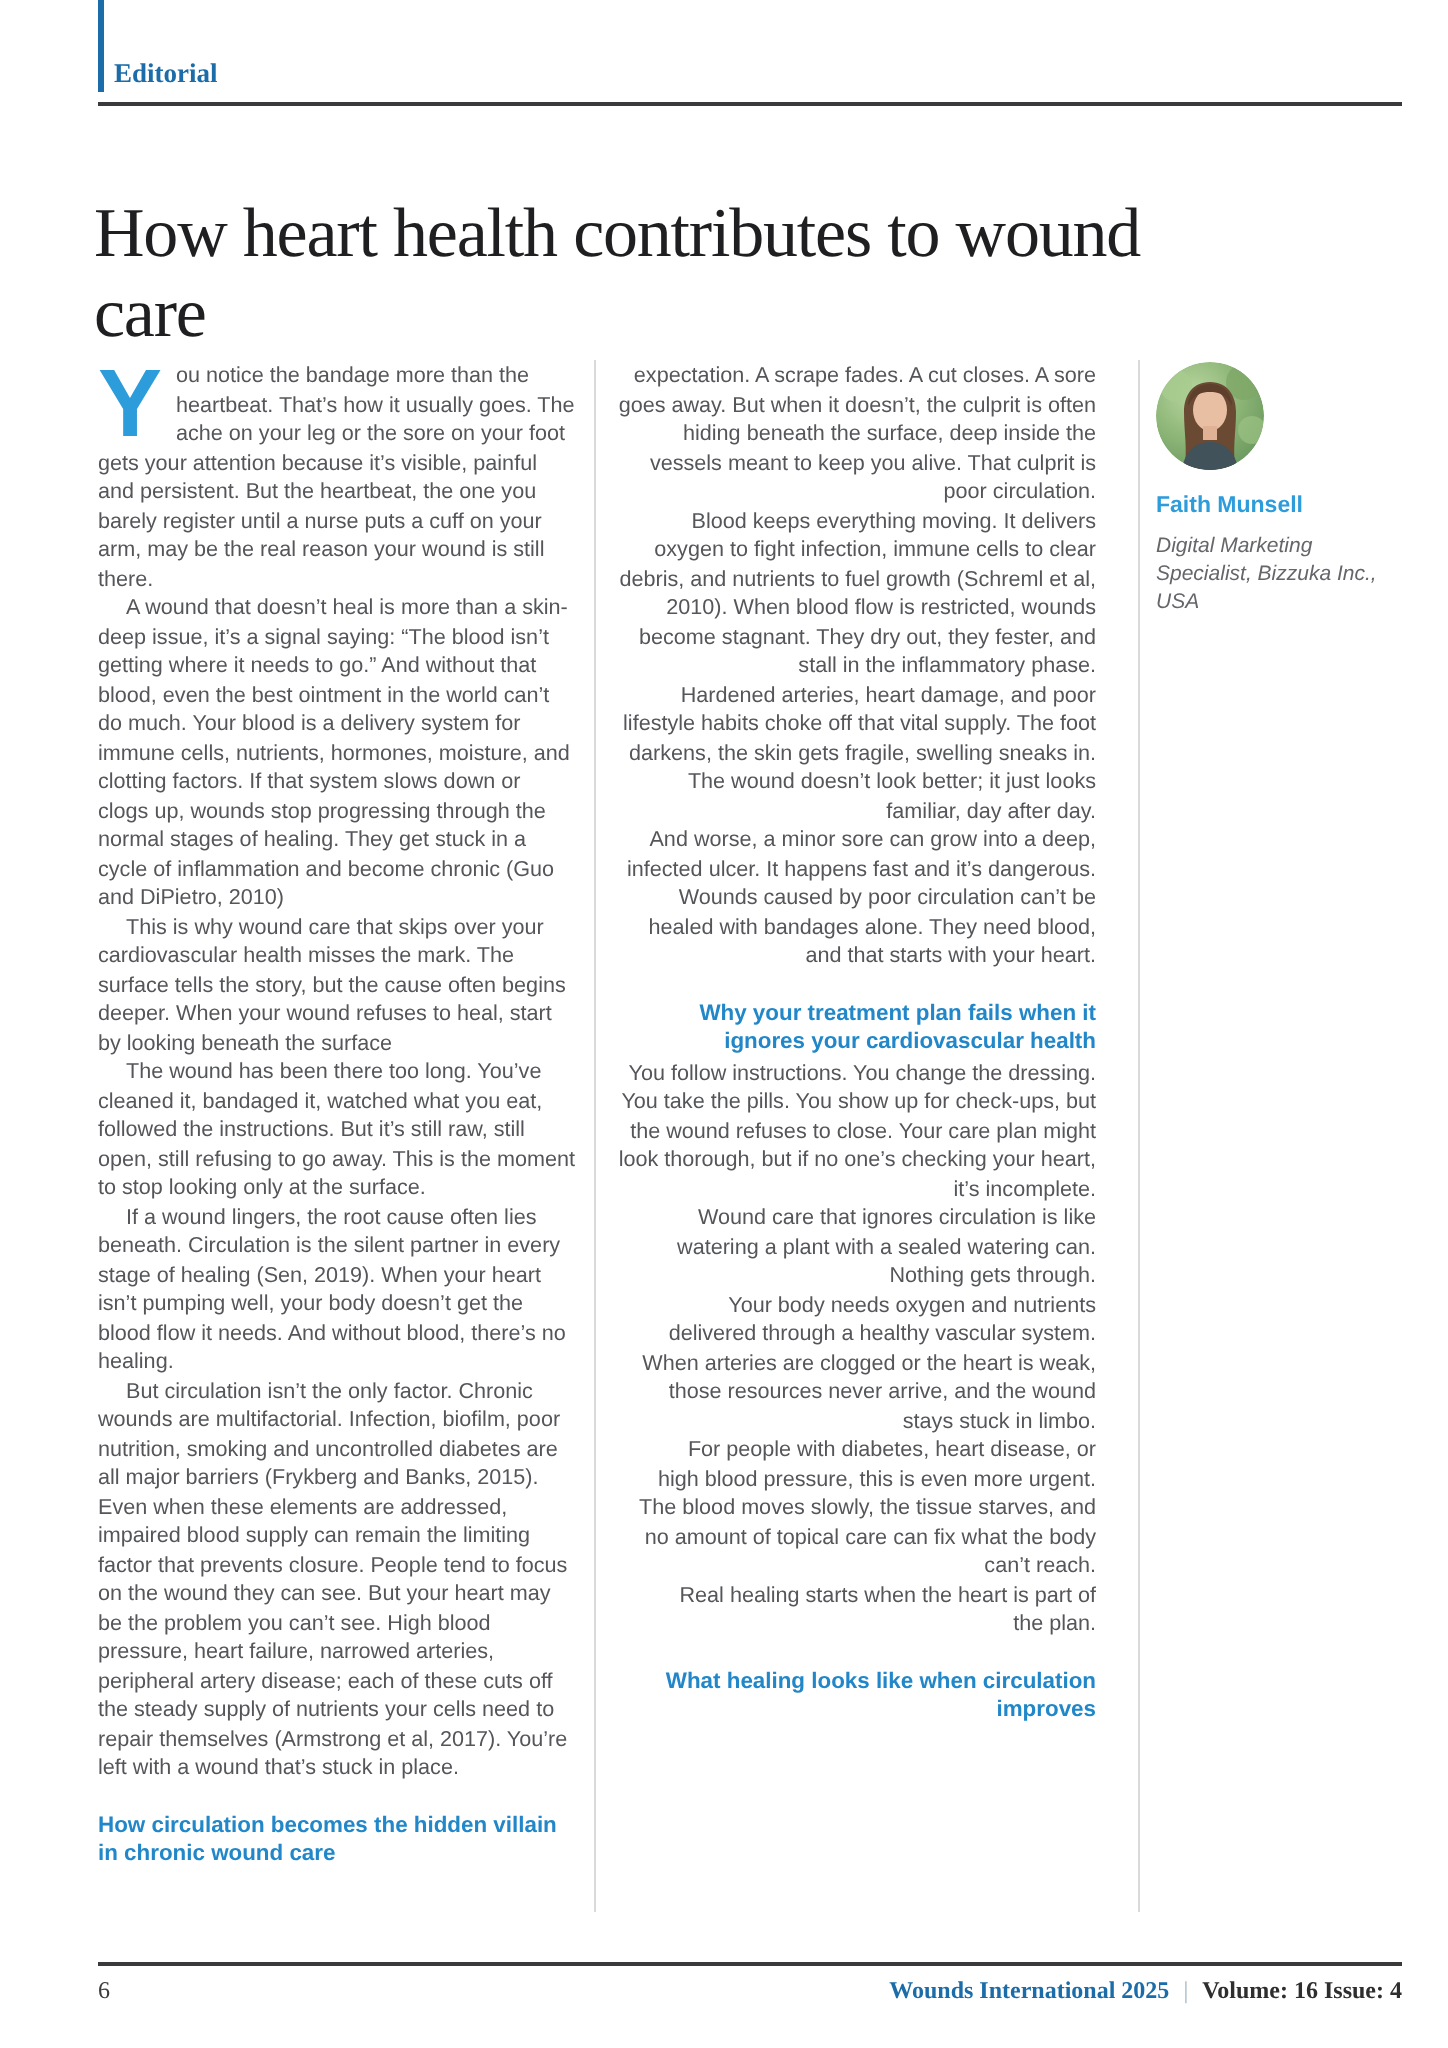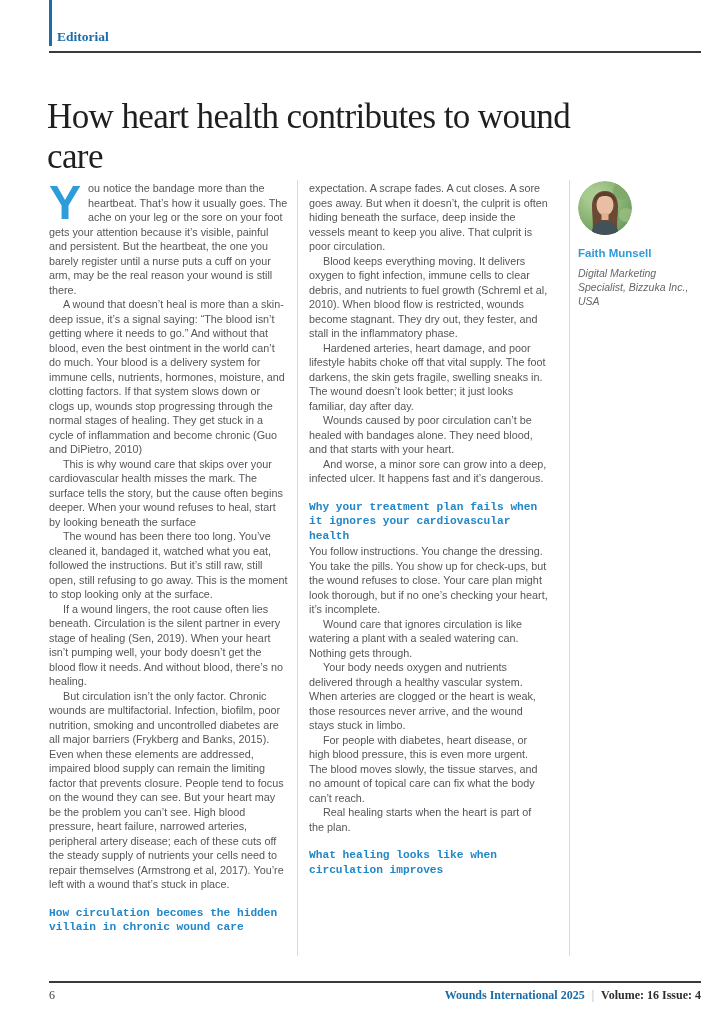--- a/index.html
+++ b/index.html
@@ -33,40 +33,40 @@
     font-weight: normal; font-size: 35px; line-height: 1.13;
     letter-spacing: -0.6px; color: #1f1f21;
   }
 
   
   .col {
     position: absolute; top: 181px; height: 778px; overflow: hidden;
     font-size: 10.8px; line-height: 14.5px; color: #55565a;
   }
   .col-1 { left: 36px;  width: 239px; }
-  .col-2 { left: 296px; width: 239px; }
+  .col-2 { left: 296px; width: 239px; text-align: right; }
   .col-divider {
     position: absolute; top: 180px; width: 1px; height: 776px; background: #d9d9d9;
   }
   .divider-1 { left: 284px; }
   .divider-2 { left: 556px; }
 
   .col p { margin: 0; text-indent: 14px; }
   .col p.no-indent { text-indent: 0; }
 
   .dropcap {
     float: left;
     font-size: 48px; line-height: 37px;
     font-weight: bold; color: #2d9cdb;
     padding: 3px 7px 0 0;
   }
 
   .col-heading {
     font-weight: bold; font-size: 11.2px; line-height: 14.5px;
-    color: #2187c8; margin: 14px 0 1px 0; font-family: Liberation Mono, monospace;
+    color: #2187c8; margin: 14px 0 1px 0;
   }
 
   
   .sidebar { position: absolute; left: 565px; top: 181px; width: 124px; }
   .avatar {
     width: 54px; height: 54px; border-radius: 50%;
     overflow: hidden; display: block;
   }
   .author-name {
     margin-top: 12px;
@@ -115,22 +115,22 @@
     <p>But circulation isn’t the only factor. Chronic wounds are multifactorial. Infection, biofilm, poor nutrition, smoking and uncontrolled diabetes are all major barriers (Frykberg and Banks, 2015). Even when these elements are addressed, impaired blood supply can remain the limiting factor that prevents closure. People tend to focus on the wound they can see. But your heart may be the problem you can’t see. High blood pressure, heart failure, narrowed arteries, peripheral artery disease; each of these cuts off the steady supply of nutrients your cells need to repair themselves (Armstrong et al, 2017). You’re left with a wound that’s stuck in place.</p>
     <div class="col-heading">How circulation becomes the hidden villain in chronic wound care</div>
   </div>
 
   <div class="col-divider divider-1"></div>
 
   <div class="col col-2">
     <p class="no-indent">expectation. A scrape fades. A cut closes. A sore goes away. But when it doesn’t, the culprit is often hiding beneath the surface, deep inside the vessels meant to keep you alive. That culprit is poor circulation.</p>
     <p>Blood keeps everything moving. It delivers oxygen to fight infection, immune cells to clear debris, and nutrients to fuel growth (Schreml et al, 2010). When blood flow is restricted, wounds become stagnant. They dry out, they fester, and stall in the inflammatory phase.</p>
     <p>Hardened arteries, heart damage, and poor lifestyle habits choke off that vital supply. The foot darkens, the skin gets fragile, swelling sneaks in. The wound doesn’t look better; it just looks familiar, day after day.</p>
+    <p>And worse, a minor sore can grow into a deep, infected ulcer. It happens fast and it’s dangerous.</p>
     <p>Wounds caused by poor circulation can’t be healed with bandages alone. They need blood, and that starts with your heart.</p>
-    <p>And worse, a minor sore can grow into a deep, infected ulcer. It happens fast and it’s dangerous.</p>
     <div class="col-heading">Why your treatment plan fails when it ignores your cardiovascular health</div>
     <p class="no-indent">You follow instructions. You change the dressing. You take the pills. You show up for check-ups, but the wound refuses to close. Your care plan might look thorough, but if no one’s checking your heart, it’s incomplete.</p>
     <p>Wound care that ignores circulation is like watering a plant with a sealed watering can. Nothing gets through.</p>
     <p>Your body needs oxygen and nutrients delivered through a healthy vascular system. When arteries are clogged or the heart is weak, those resources never arrive, and the wound stays stuck in limbo.</p>
     <p>For people with diabetes, heart disease, or high blood pressure, this is even more urgent. The blood moves slowly, the tissue starves, and no amount of topical care can fix what the body can’t reach.</p>
     <p>Real healing starts when the heart is part of the plan.</p>
     <div class="col-heading">What healing looks like when circulation improves</div>
   </div>
 
   <div class="col-divider divider-2"></div>

